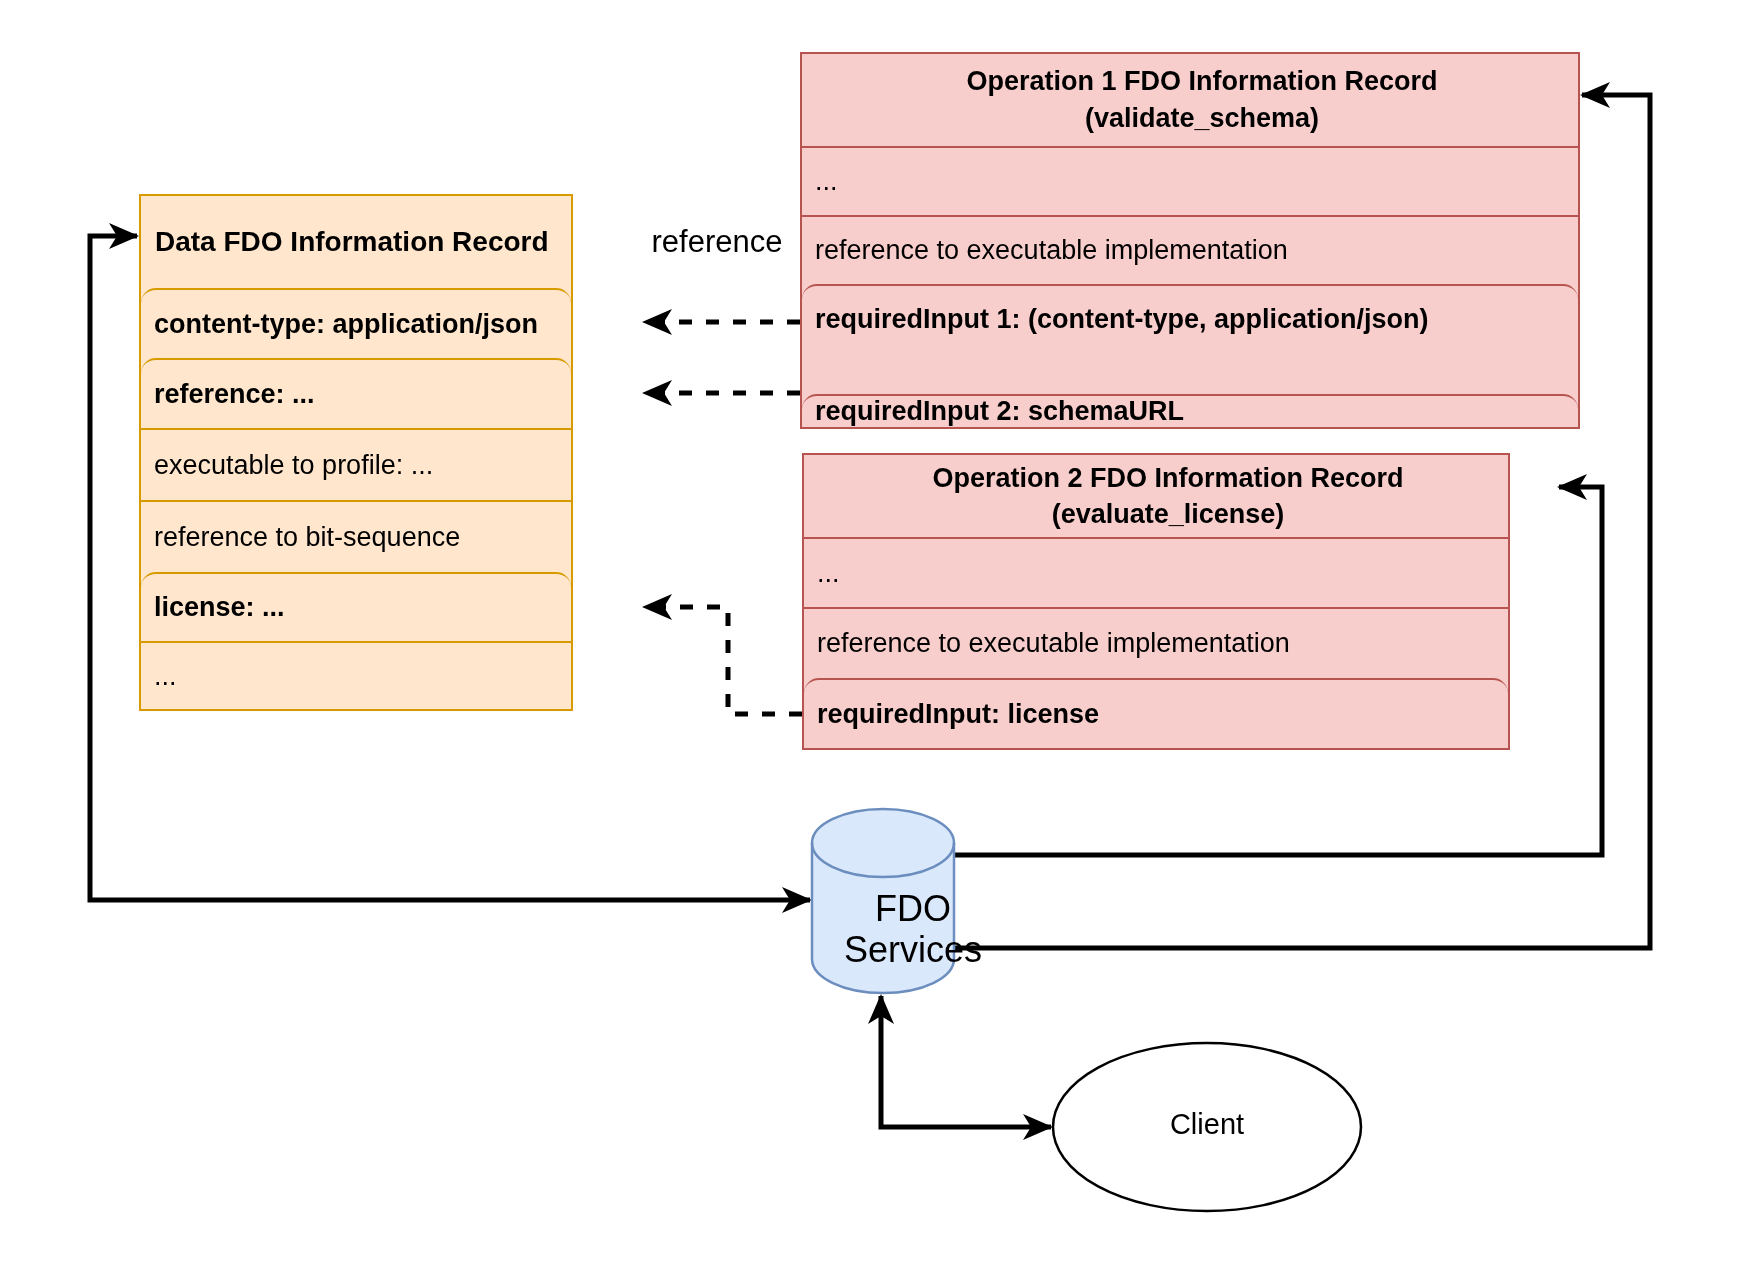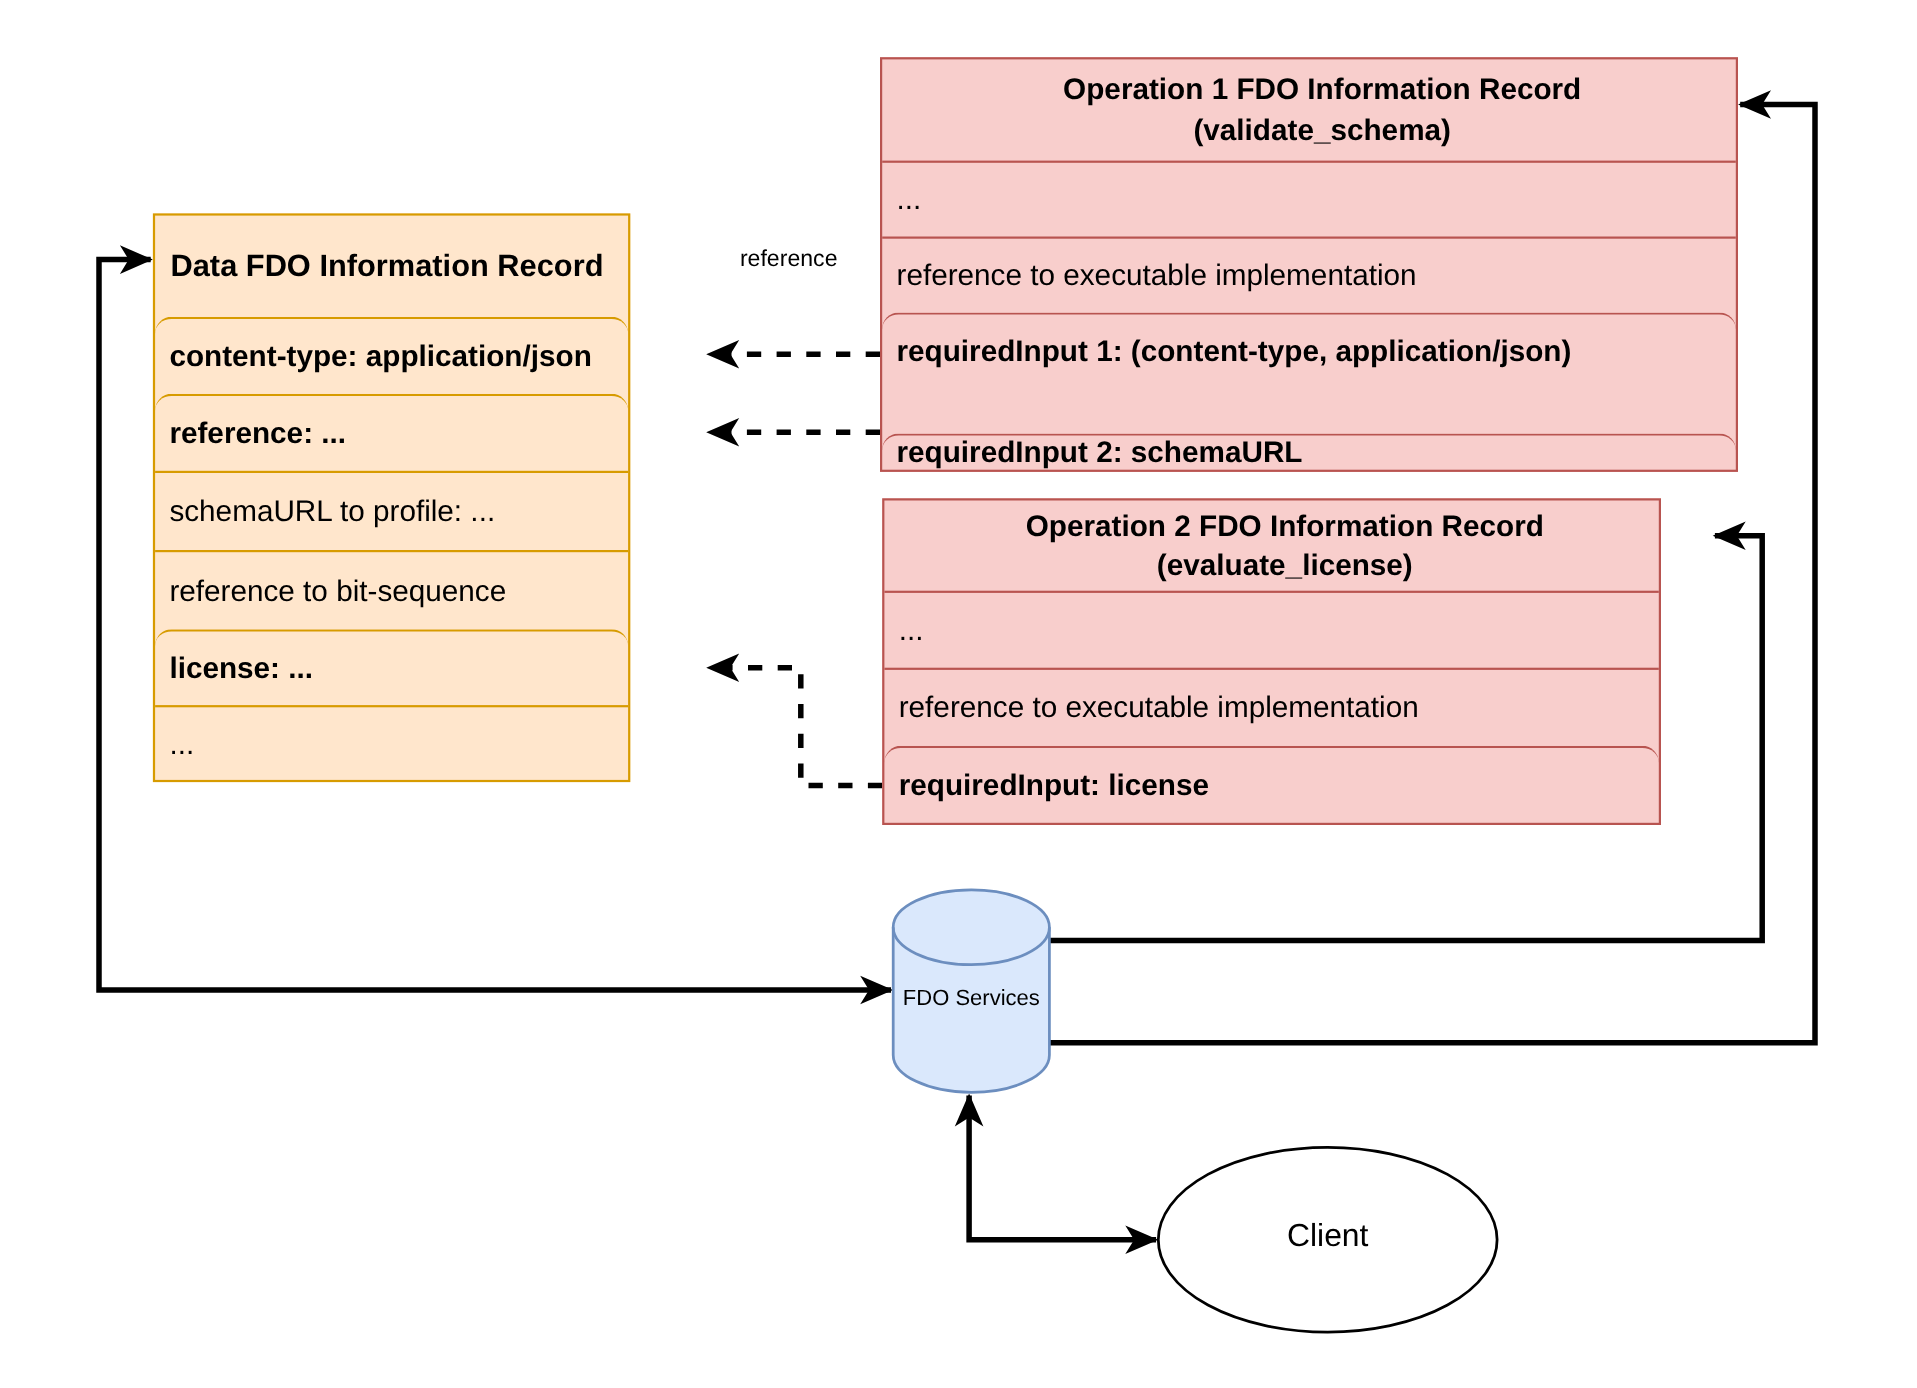--- a/index.html
+++ b/index.html
@@ -19,21 +19,21 @@
   .record.orange{background:var(--orange-fill,#ffe6cc);border:2.5px solid var(--orange-stroke,#d79b00);}
   .record.red{background:var(--red-fill,#f8cecc);border:2.5px solid var(--red-stroke,#b85450);}
   .record .hdr{display:flex;flex-direction:column;justify-content:center;font-weight:bold;box-sizing:border-box;padding-left:24px;}
   .record.red .hdr{text-align:center;line-height:1.35;}
   .record.orange .hdr{padding-left:14px;font-size:28px;}
   .record .row{display:flex;align-items:center;padding-left:13px;font-size:27px;box-sizing:border-box;}
   .record.orange .row{border-top:2px solid var(--orange-stroke,#d79b00);}
   .record.red .row{border-top:2px solid var(--red-stroke,#b85450);}
   .record .row.bold{font-weight:bold;border-radius:15px;}
   .record.red .hdr{font-size:27px;}
-  .flabel{position:absolute;font-size:21px;}
+  .flabel{position:absolute;font-size:31px;}
   .center{text-align:center;}
 </style>
 </head>
 <body>
 
 <div class="canvas">
 
   <svg class="layer" viewBox="0 0 1743 1262">
     <defs>
       <marker id="ah" markerUnits="userSpaceOnUse" markerWidth="34" markerHeight="30" refX="30" refY="15" orient="auto-start-reverse">
@@ -53,21 +53,21 @@
     <path class="cylinder-shape" d="M 812 843 A 71 34 0 0 1 954 843 L 954 959 A 71 34 0 0 1 812 959 Z"></path>
     <path class="cylinder-arc" d="M 954 843 A 71 34 0 0 1 812 843"></path>
 
     <ellipse class="client-shape" cx="1207" cy="1127" rx="154" ry="84"></ellipse>
   </svg>
 
   <div class="record orange" style="left:139px;top:194px;width:434px;height:517px;">
     <div class="hdr" style="height:92px;">Data FDO Information Record</div>
     <div class="row bold" style="height:70px;">content-type: application/json</div>
     <div class="row bold" style="height:70px;">reference: ...</div>
-    <div class="row" style="height:72px;">schemaURL to profile: ...</div>
+    <div class="row" style="height:72px;">executable to profile: ...</div>
     <div class="row" style="height:72px;text-align:right;">reference to bit-sequence</div>
     <div class="row bold" style="height:69px;">license: ...</div>
     <div class="row" style="flex:1;">...</div>
   </div>
 
   <div class="record red" style="left:800px;top:52px;width:780px;height:377px;">
     <div class="hdr" style="height:93px;">
       <span>Operation 1 FDO Information Record</span>
       <span>(validate_schema)</span>
     </div>
@@ -81,15 +81,15 @@
     <div class="hdr" style="height:82px;">
       <span>Operation 2 FDO Information Record</span>
       <span>(evaluate_license)</span>
     </div>
     <div class="row" style="height:70px;">...</div>
     <div class="row" style="height:71px;">reference to executable implementation</div>
     <div class="row bold" style="flex:1;">requiredInput: license</div>
   </div>
 
   <div class="flabel center" style="left:642px;top:224px;width:150px;">reference</div>
-  <div class="flabel center" style="left:812px;top:888px;width:142px;font-size:20px;line-height:41px;">FDO Services</div>
+  <div class="flabel center" style="left:812px;top:888px;width:142px;font-size:36px;line-height:41px;padding-left:30px;">FDO Services</div>
   <div class="flabel center" style="left:1052px;top:1108px;width:310px;font-size:29px;">Client</div>
 </div>
 
 </body></html>

